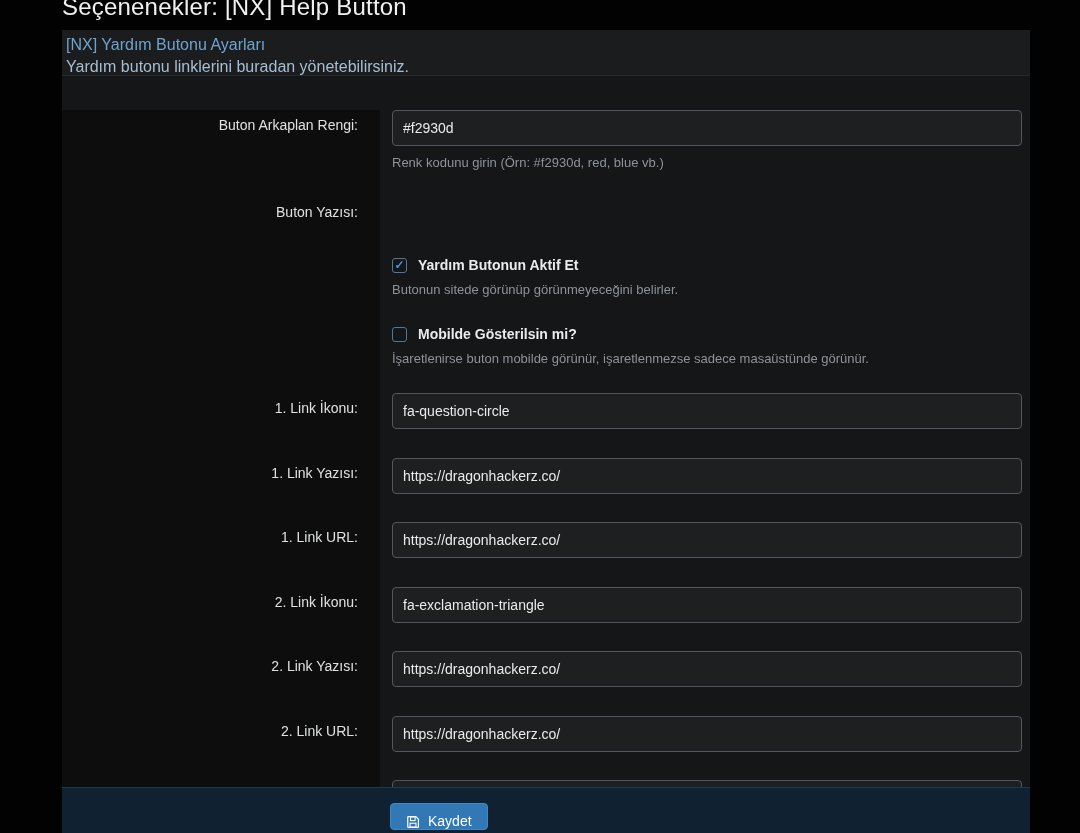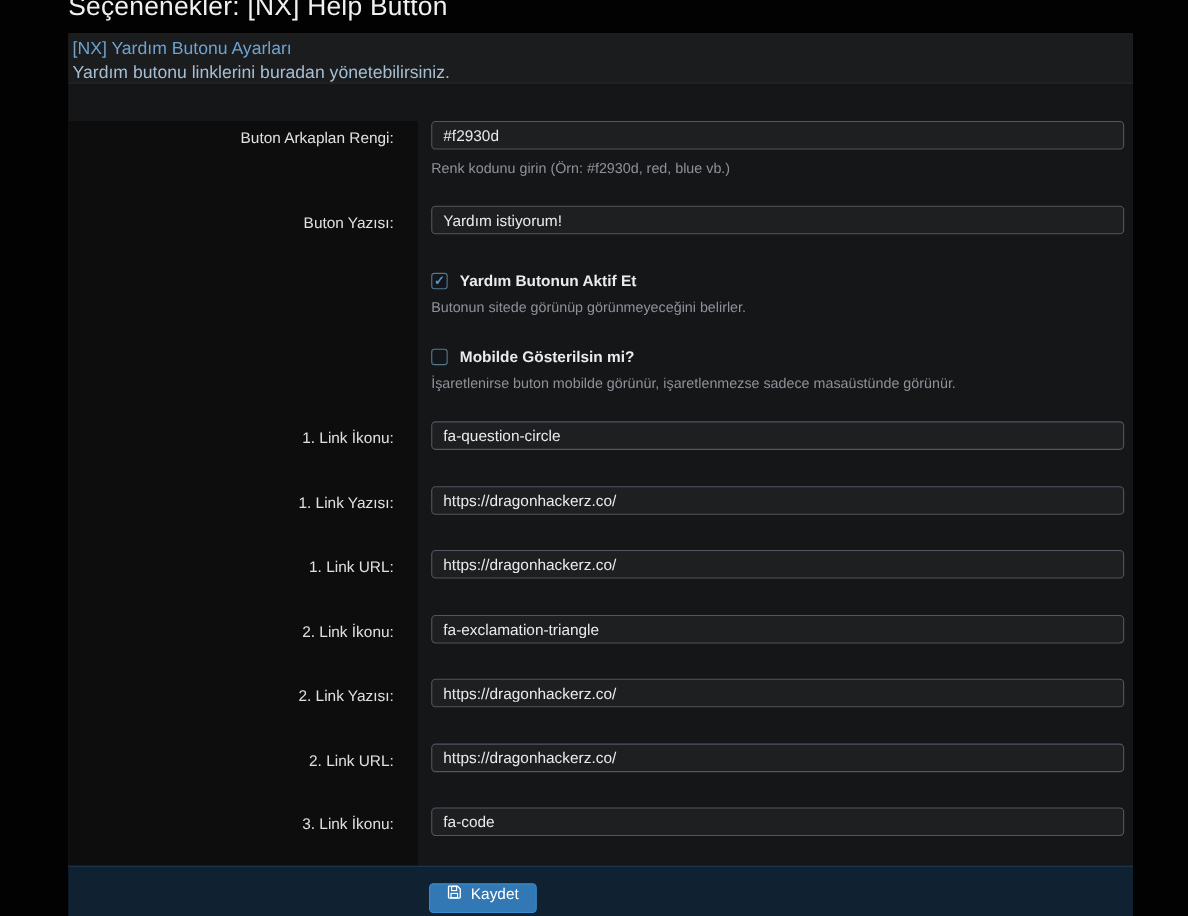--- a/index.html
+++ b/index.html
@@ -43,21 +43,21 @@
   .cell-label {
     width:318px; flex:0 0 318px;
     padding-right:22px; text-align:right;
     color:#dfe0e2; font-size:14px; line-height:30px;
     white-space:nowrap;
   }
   .cell-field {
     flex:1; padding-left:12px; padding-right:8px;
   }
   .text-input {
-    display:block; width:100%; height:26px;
+    display:block; width:100%; height:36px;
     background:#1d1f21; border:1px solid #515660;
     border-radius:4px; color:#e9eaec;
     font-size:14px; padding:0 10px;
     font-family:"Liberation Sans", sans-serif;
     outline:none;
   }
   .help-text {
     margin-top:9px; font-size:13px; color:#8d929a;
   }
   .checkbox-line { display:flex; align-items:center; gap:11px; }
@@ -78,21 +78,21 @@
   .mt29 { margin-top:29px; }
   .mt28 { margin-top:28.5px; }
   .save-bar {
     position:absolute; left:62px; top:787px;
     width:968px; height:46px;
     background:#102231; border-top:1px solid #1b3a50;
   }
   .save-button {
     position:absolute; left:328px; top:15px;
     height:27px; padding:0 15px;
-    display:flex; align-items:flex-start; gap:8px;
+    display:flex; align-items:flex-end; gap:8px;
     background:#3178b5; border:1px solid #3d8ac9;
     border-radius:4px; color:#ffffff; font-size:14px;
     font-family:"Liberation Sans", sans-serif;
     cursor:pointer;
   }
   .save-button svg { display:block; }
 </style>
 </head>
 <body>
 
@@ -111,23 +111,20 @@
     <div class="row mt17">
       <div class="cell-label">Buton Arkaplan Rengi:</div>
       <div class="cell-field">
         <input class="text-input" type="text" value="#f2930d" style="">
         <div class="help-text">Renk kodunu girin (Örn: #f2930d, red, blue vb.)</div>
       </div>
     </div>
 
     <div class="row mt27">
       <div class="cell-label">Buton Yazısı:</div>
-      <div class="cell-field">
-        <input class="text-input" type="text" value="Yardım istiyorum!" style="">
-      </div>
     </div>
 
     <div class="row mt30">
       <div class="cell-label"></div>
       <div class="cell-field">
         <div class="checkbox-line">
           <span class="checkbox-box">
               <span>✓</span>
             </span>
           <span class="checkbox-label">Yardım Butonun Aktif Et</span>

